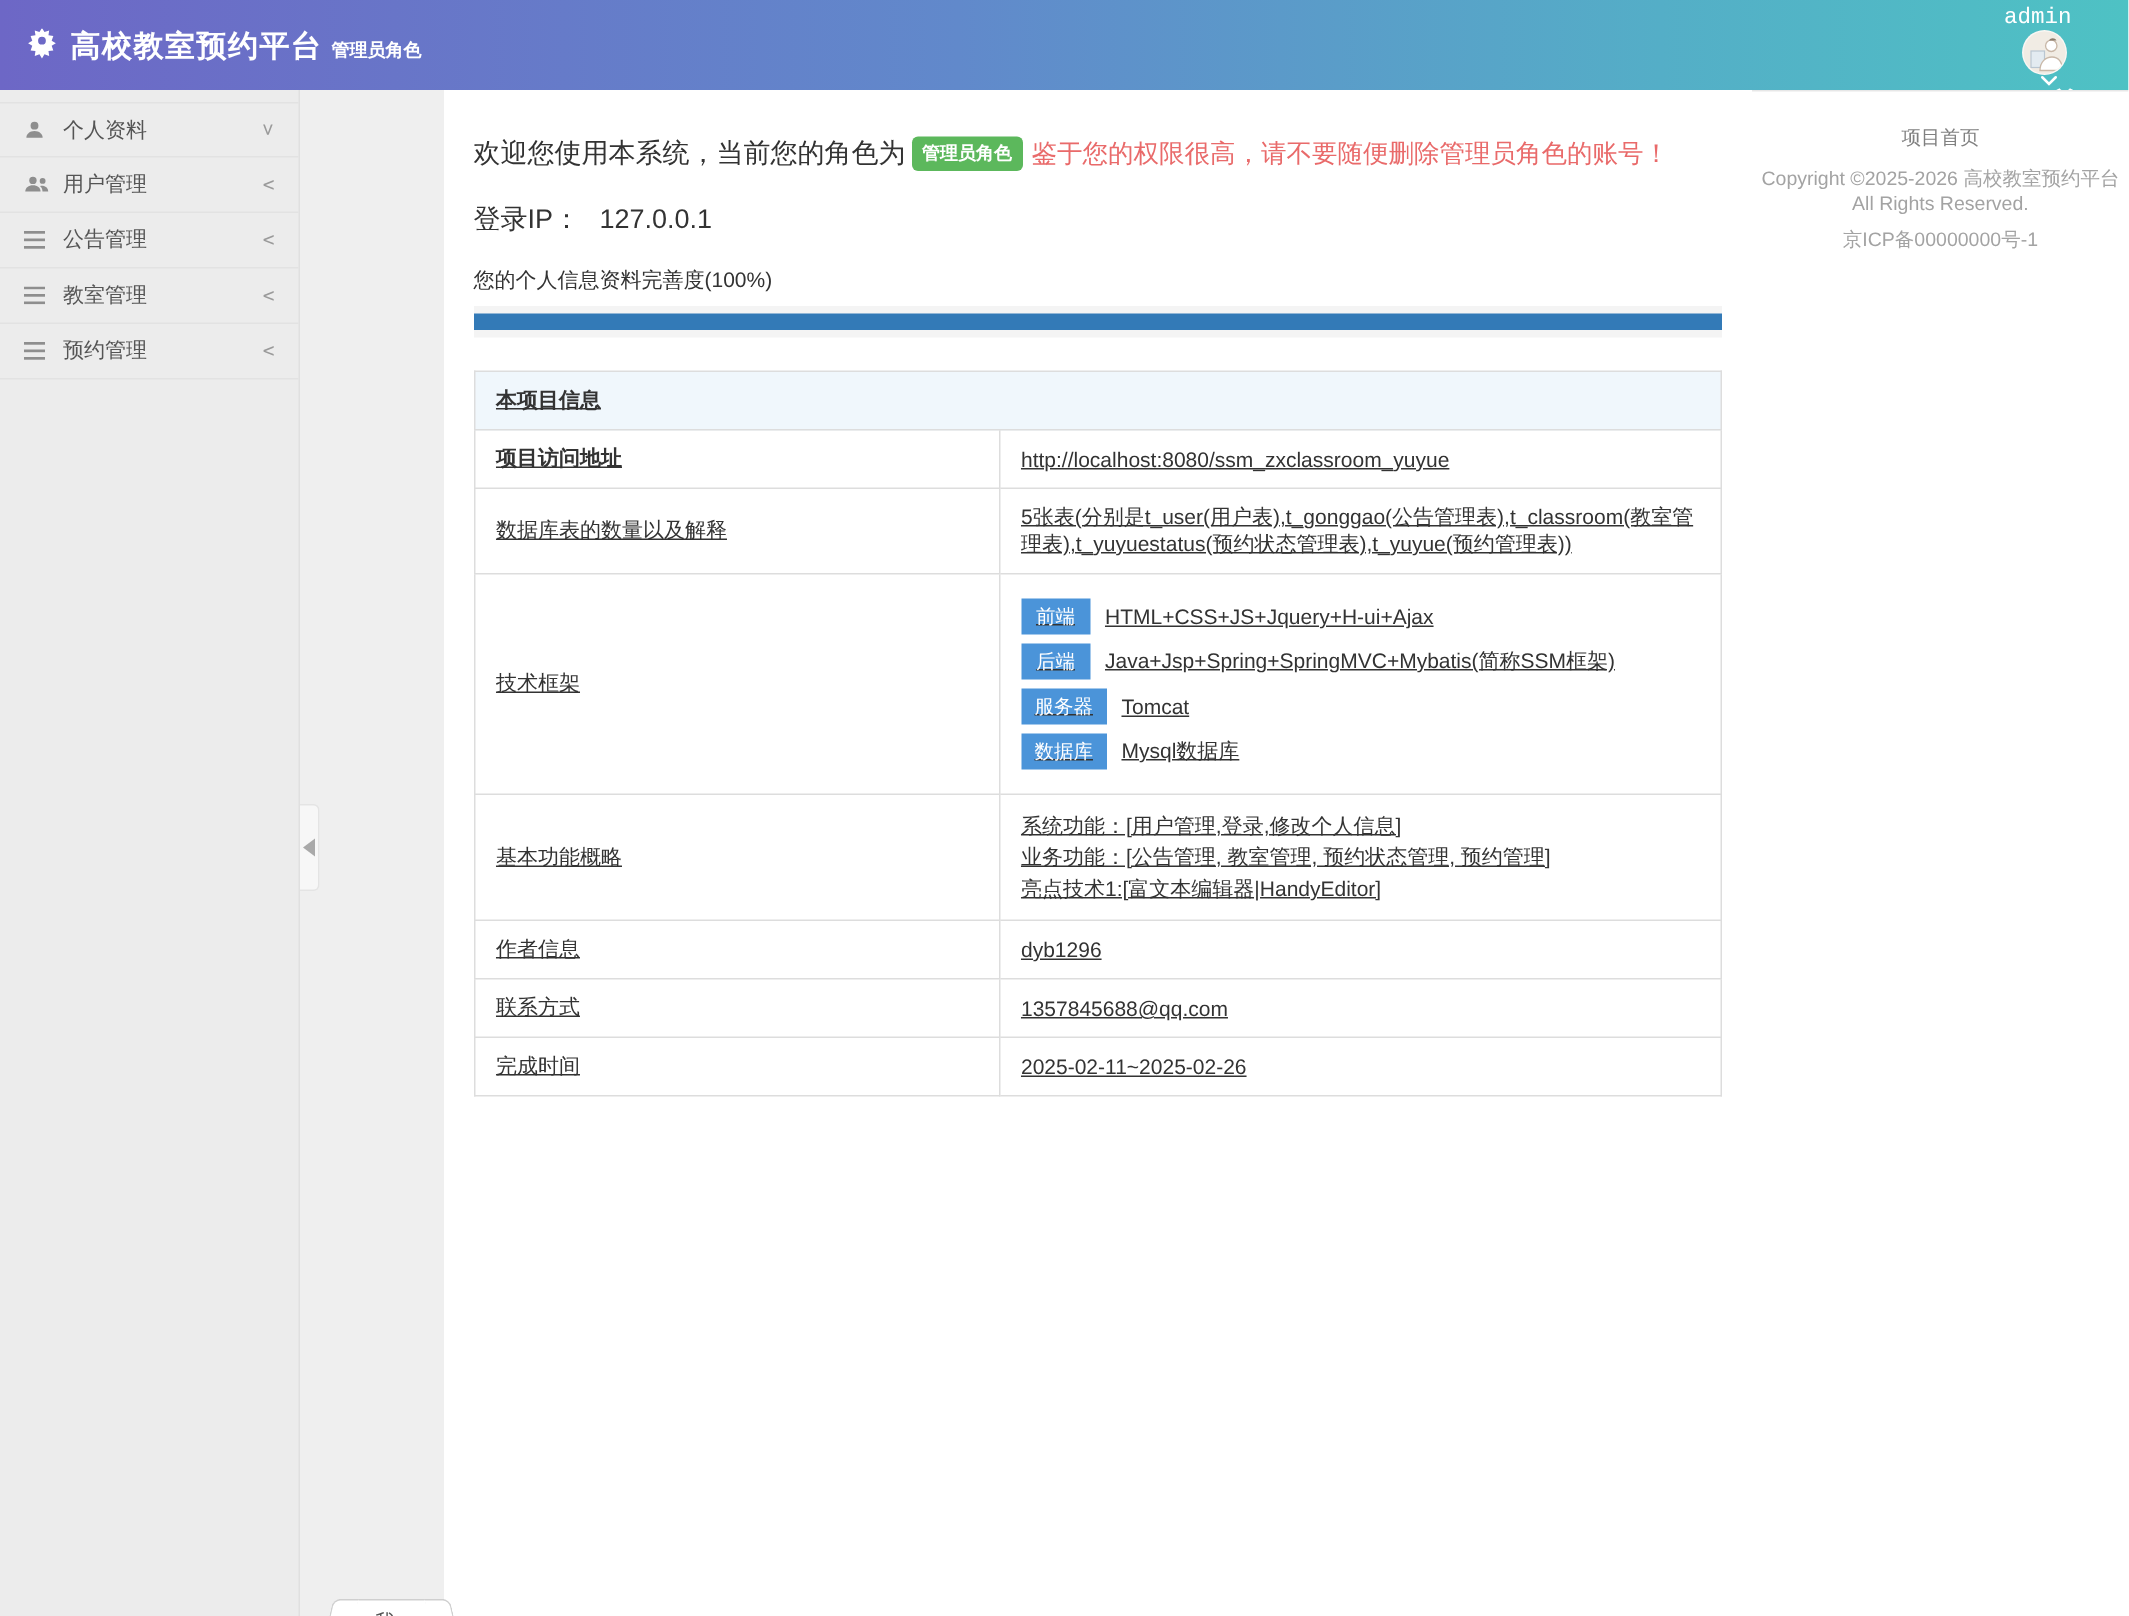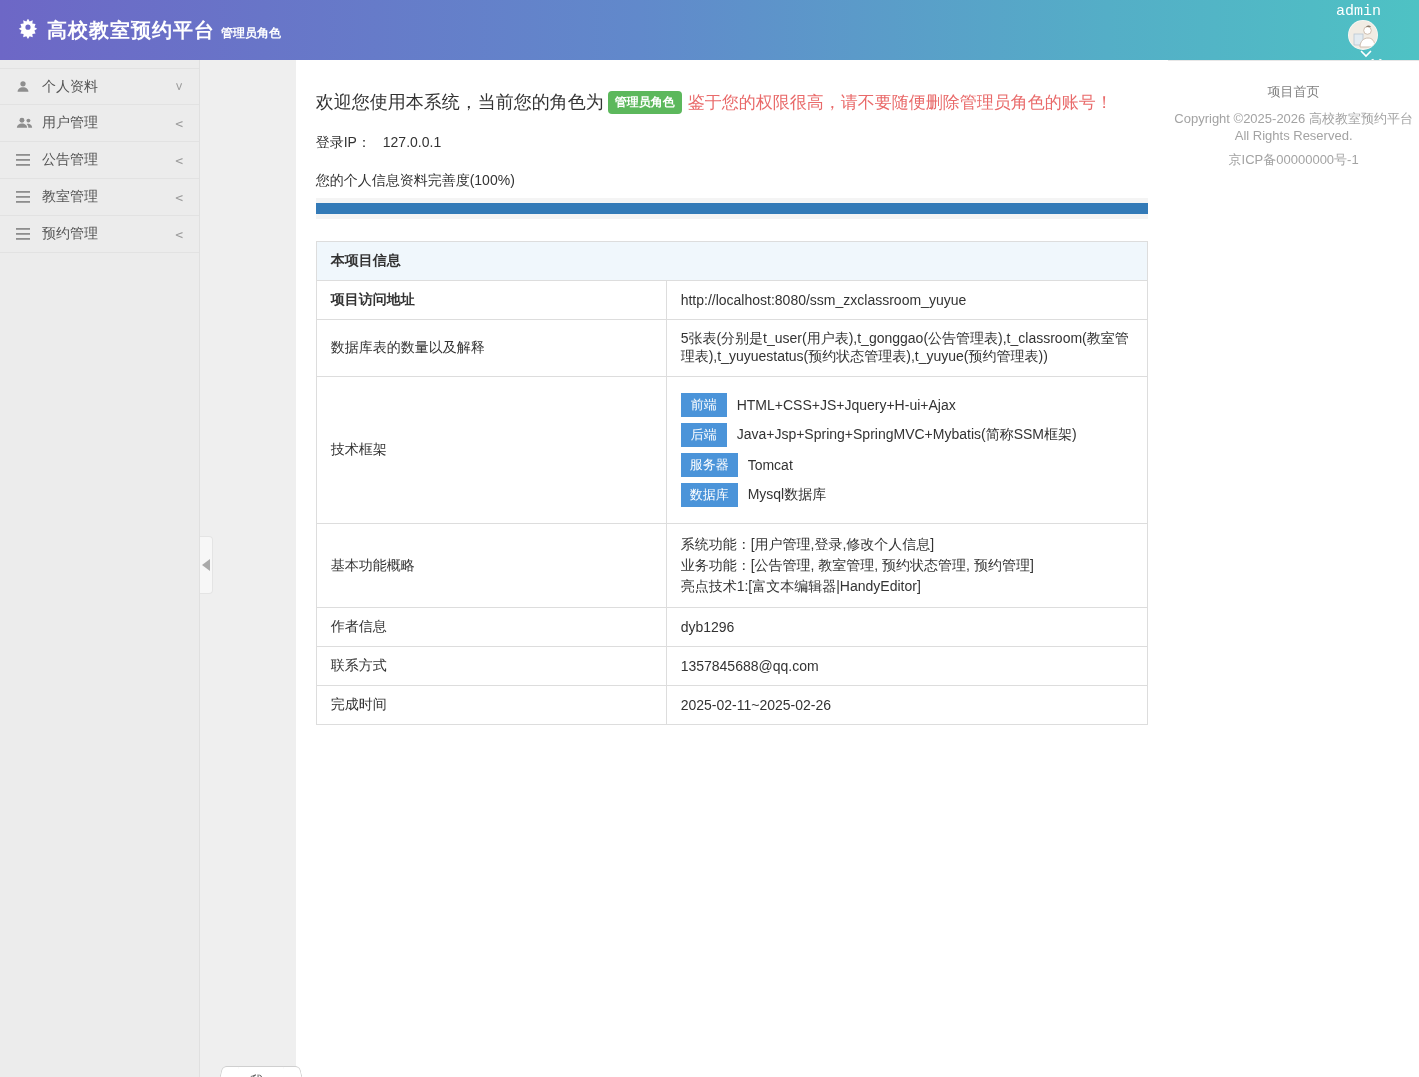--- a/index.html
+++ b/index.html
@@ -65,28 +65,28 @@
     background:#fff; transform:skewX(13deg);
     border-right:1px solid #cfcfcf; border-top:1px solid #cfcfcf; border-top-right-radius:5px; }
   .tab .tab-label{ position:relative; z-index:2; }
 
   
   .page-content{ padding:18px 20px 0; min-height:643px; background:#fff; }
   .welcome-line{ margin-top:12px; font-size:18px; display:flex; align-items:center; flex-wrap:wrap; }
   .role-badge{ background:var(--badge-green); color:#fff; font-size:12px; font-weight:bold;
     padding:3px 7px; border-radius:4px; margin-left:4px; margin-right:6px; white-space:nowrap; }
   .warning-text{ color:var(--warn-red); font-size:17px; }
-  .ip-line{ margin-top:20px; font-size:14px; }
+  .ip-line{ margin-top:20px; font-size:18px; }
   .ip-line .ip-value{ margin-left:8px; }
   .completeness-line{ margin-top:20px; font-size:14px; }
   .progress-track{ margin-top:8px; background:#f4f4f4; padding:5px 0; }
   .progress-fill{ height:11px; background:var(--progress-blue); width:0; }
 
   
-  .info-table{ width:100%; border-collapse:collapse; margin-top:22px; font-size:14px; }
+  .info-table{ width:100%; border-collapse:collapse; margin-top:22px; font-size:14px;text-decoration:underline; }
   .info-table th, .info-table td{ border:1px solid #ddd; padding:10px 14px; text-align:left;
     vertical-align:middle; font-weight:normal; }
   .info-table thead th{ background:#f0f7fc; font-weight:bold; color:#333; padding:10px 14px; }
   .info-table td.lbl{ width:350px; color:#333; }
   .info-table tbody tr:first-child td.lbl{ font-weight:bold; }
   .tech-line{ display:flex; align-items:center; margin:6px 0; }
   .tech-badge{ background:var(--tech-blue); color:#fff; font-size:13px; padding:3px 9px;
     border-radius:0; margin-right:10px; min-width:46px; text-align:center; white-space:nowrap; }
   .feature-line{ line-height:21px; }
 

